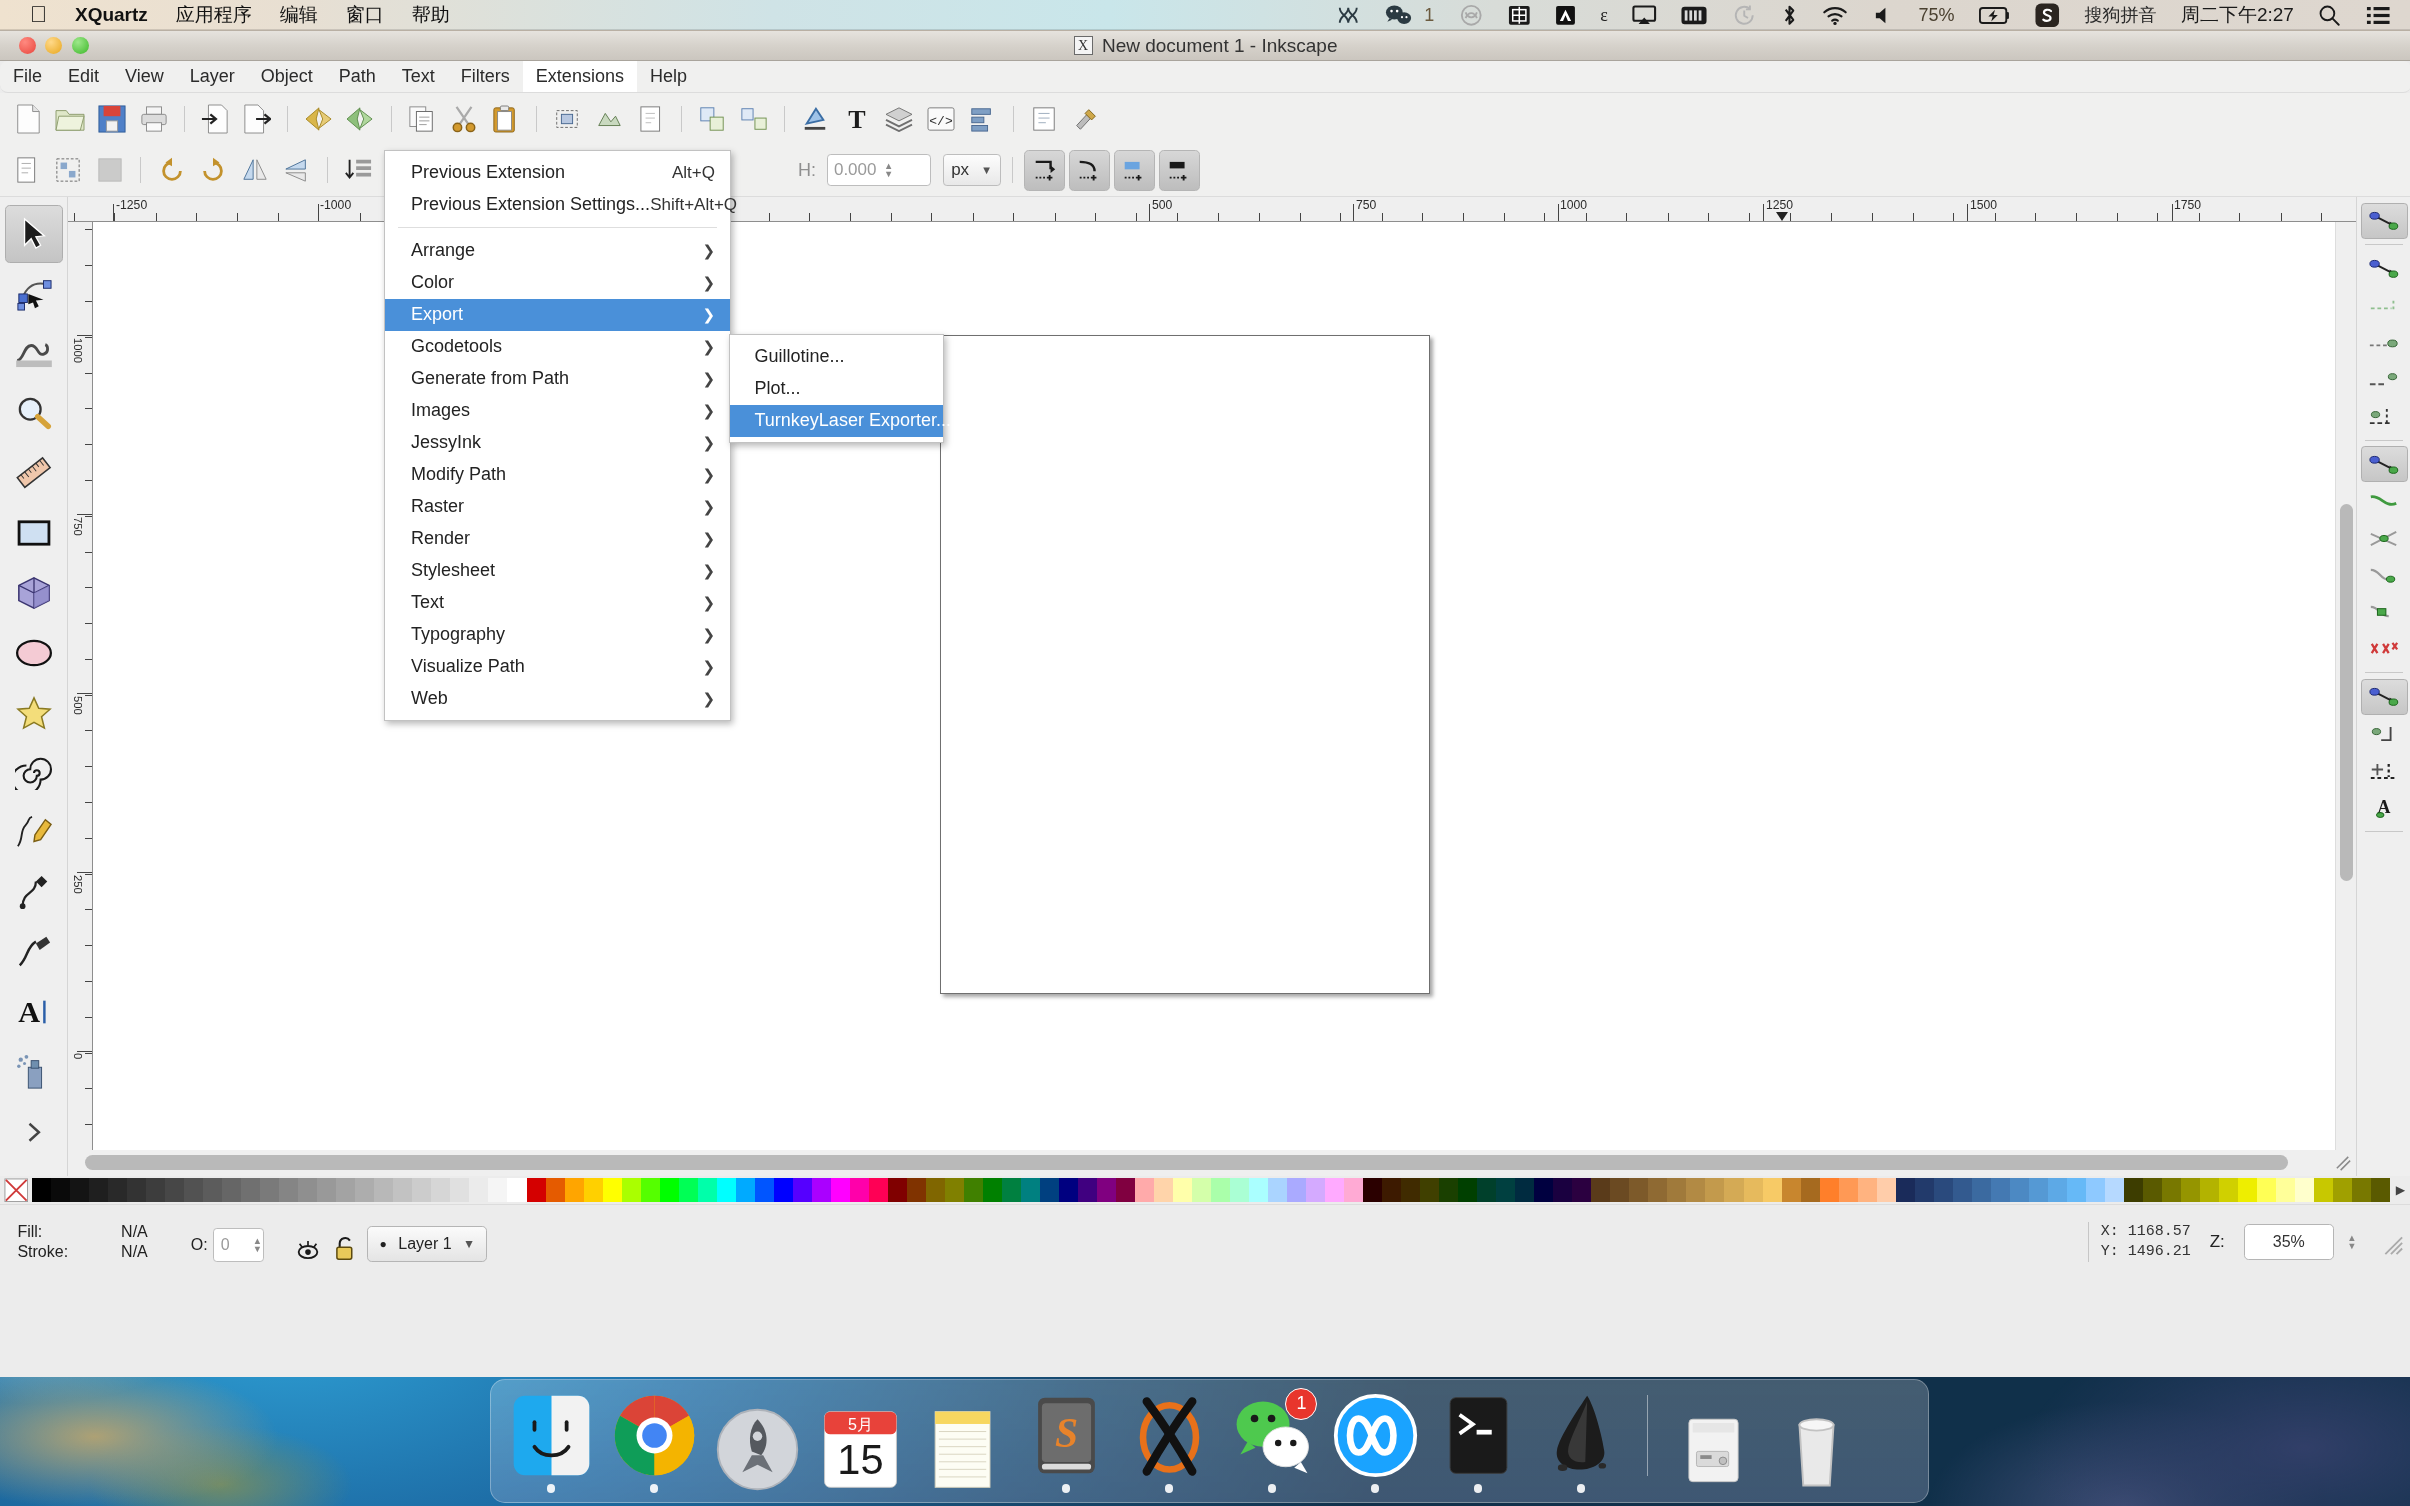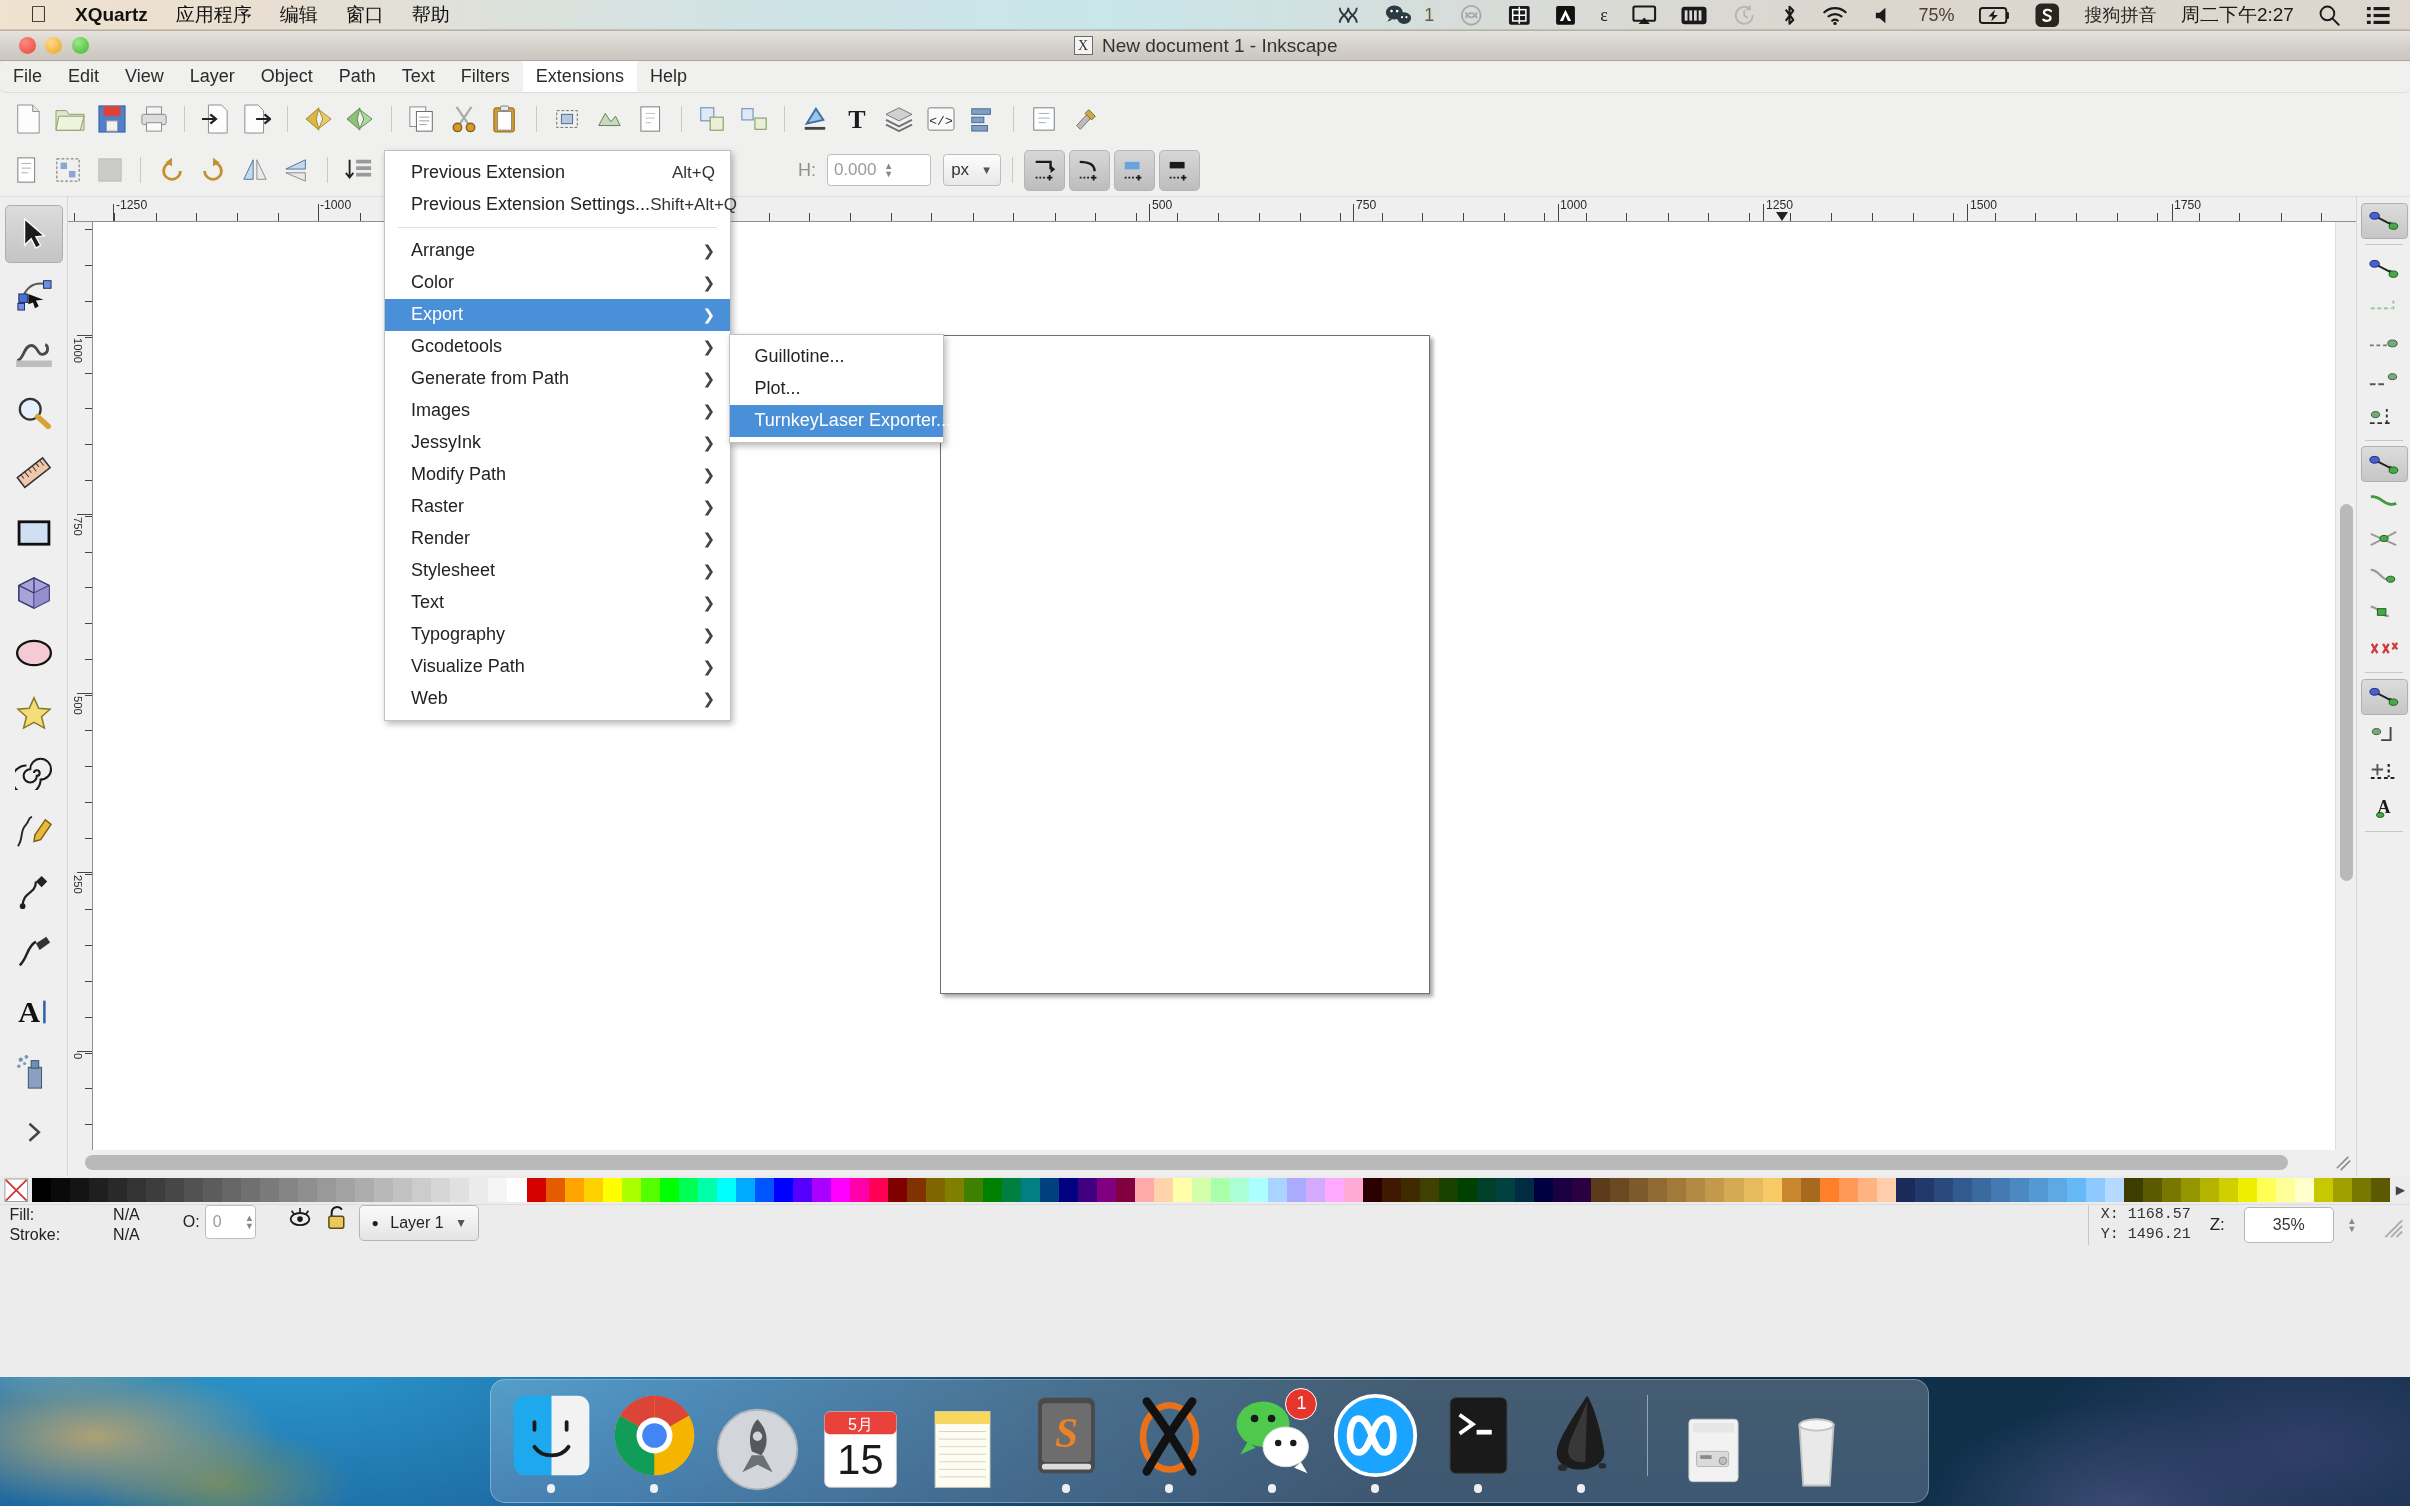--- a/index.html
+++ b/index.html
@@ -150,21 +150,21 @@
   #snapbar .hr{ width:38px;height:0.9px;background:#c8c8c8;margin:4.7px 0;}
 
   
   #palette{ height:28px; display:flex; align-items:center; background:#ececec; }
   #palette .nocol{ width:24.5px;height:24.5px;margin:0 3.8px; position:relative; }
   #palette .swatches{ flex:1; height:24.5px; display:flex; }
   #palette .swatches i{ flex:1; height:24.5px; display:block; }
   #palette .arrow{ width:21px; text-align:center; font-size:12.2px; color:#444;}
 
   
-  #status{ height:58px; background:#ececec; display:flex; align-items:flex-start; font-size:16px; color:#222; border-top:0.9px solid #dcdcdc;}
+  #status{ height:58px; background:#ececec; display:flex; align-items:flex-end; font-size:16px; color:#222; border-top:0.9px solid #dcdcdc;padding-left:8px;}
   #status .fs{ margin-left:9.4px; line-height:20px; font-size:16px; }
   #status .na{ margin-left:53px; line-height:20px; }
   .ospin{ display:flex; align-items:center; margin-left:43px; gap:5.6px;}
   .ospin .ofield{ width:51px;height:34px;border:0.9px solid #bdbdbd;background:#fff;border-radius:3.8px;display:flex;align-items:center;padding-left:6.6px;color:#9a9a9a;font-size:16px;}
   .layerbox{
     height:36px;border:0.9px solid #b5b5b5;border-radius:4.7px;
     background:linear-gradient(180deg,#fbfbfb,#e4e4e4);
     display:flex;align-items:center;gap:11.3px;padding:0 11.3px;font-size:16px;color:#222;margin-left:9.4px;
   }
   #status .right{ margin-left:auto; display:flex; align-items:center; padding-right:7.5px; gap:19px;}

